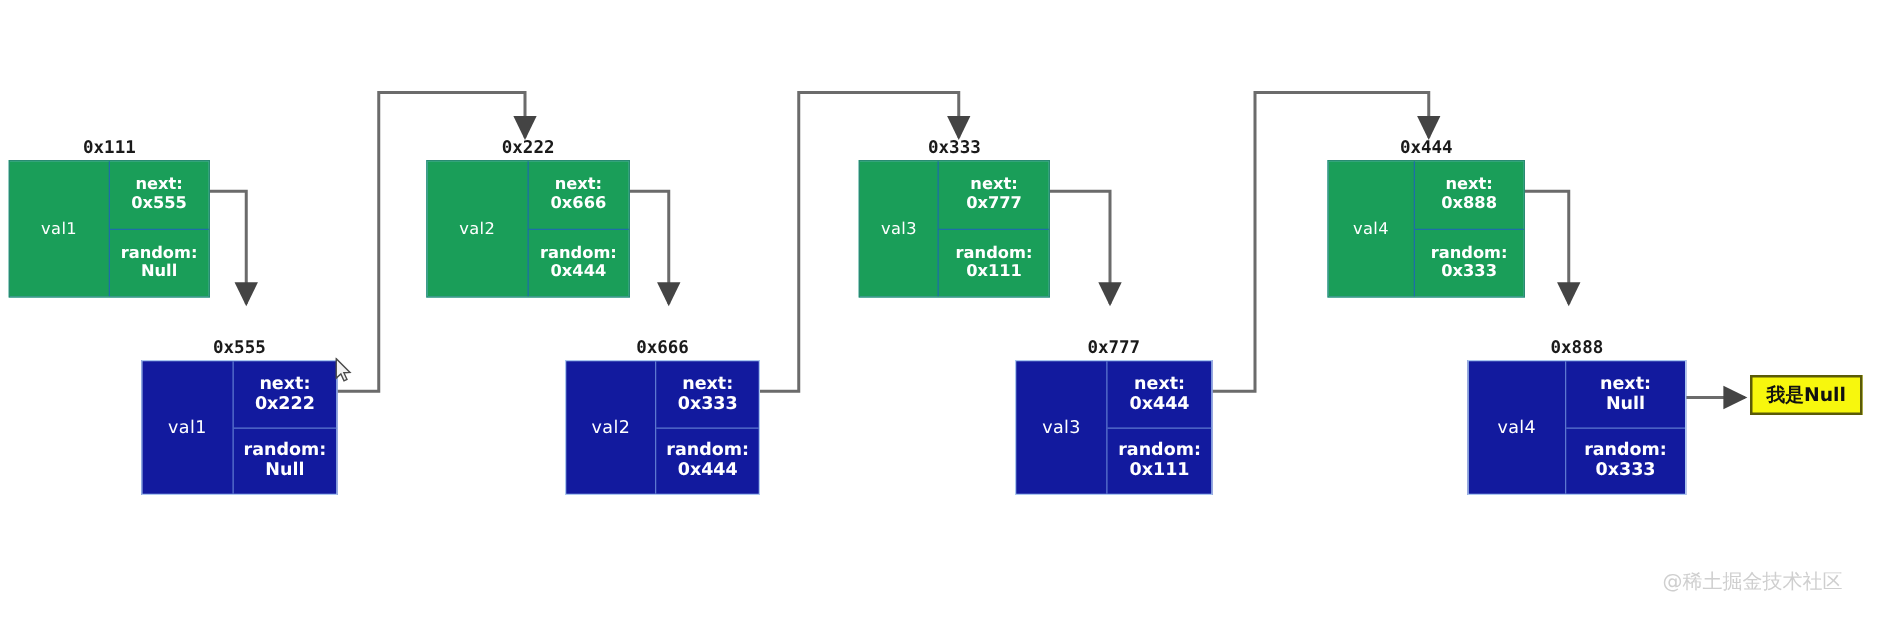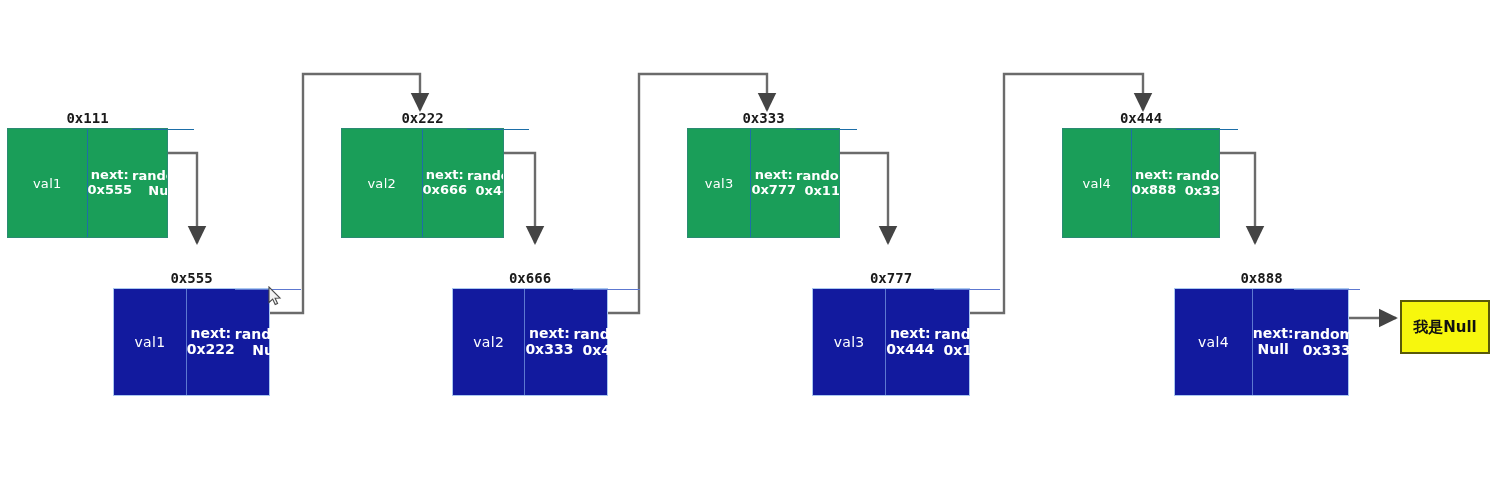--- a/index.html
+++ b/index.html
@@ -55,21 +55,21 @@
     display: flex;
     align-items: center;
     justify-content: center;
     color: #ffffff;
     font-weight: normal;
     letter-spacing: .3px;
   }
   .cells-right {
     box-sizing: border-box;
     display: flex;
-    flex-direction: row;
+    flex-direction: column;
   }
   .cell-ptr {
     box-sizing: border-box;
     flex: 1 1 50%;
     display: flex;
     flex-direction: column;
     align-items: center;
     justify-content: center;
     color: #ffffff;
     font-weight: bold;
@@ -273,20 +273,21 @@
         <span>next:</span>
         <span>Null</span>
       </div>
       <div class="cell-ptr">
         <span>random:</span>
         <span>0x333</span>
       </div>
     </div>
   </div>
 
-  <div id="null-box" style="left:1400px; top:300px; width:90px; height:54px;">我是Null</div>
-
+  <div id="null-box" style="left:1400px; top:300px; width:90px; height:32px;">我是Null</div>
+
+  <div id="watermark" style="left:1330px; top:455px;">@稀土掘金技术社区</div>
 
   <svg id="cursor" style="left:268px; top:286px;" width="16" height="22" viewBox="0 0 16 22">
     <path d="M1,1 L1,16.5 L4.7,13.1 L7.2,18.6 L9.6,17.5 L7.1,12.2 L12,12 Z" fill="#f2f2f2" stroke="#4a4a4a" stroke-width="1.1"></path>
   </svg>
 
 </div>
 
 </body></html>

